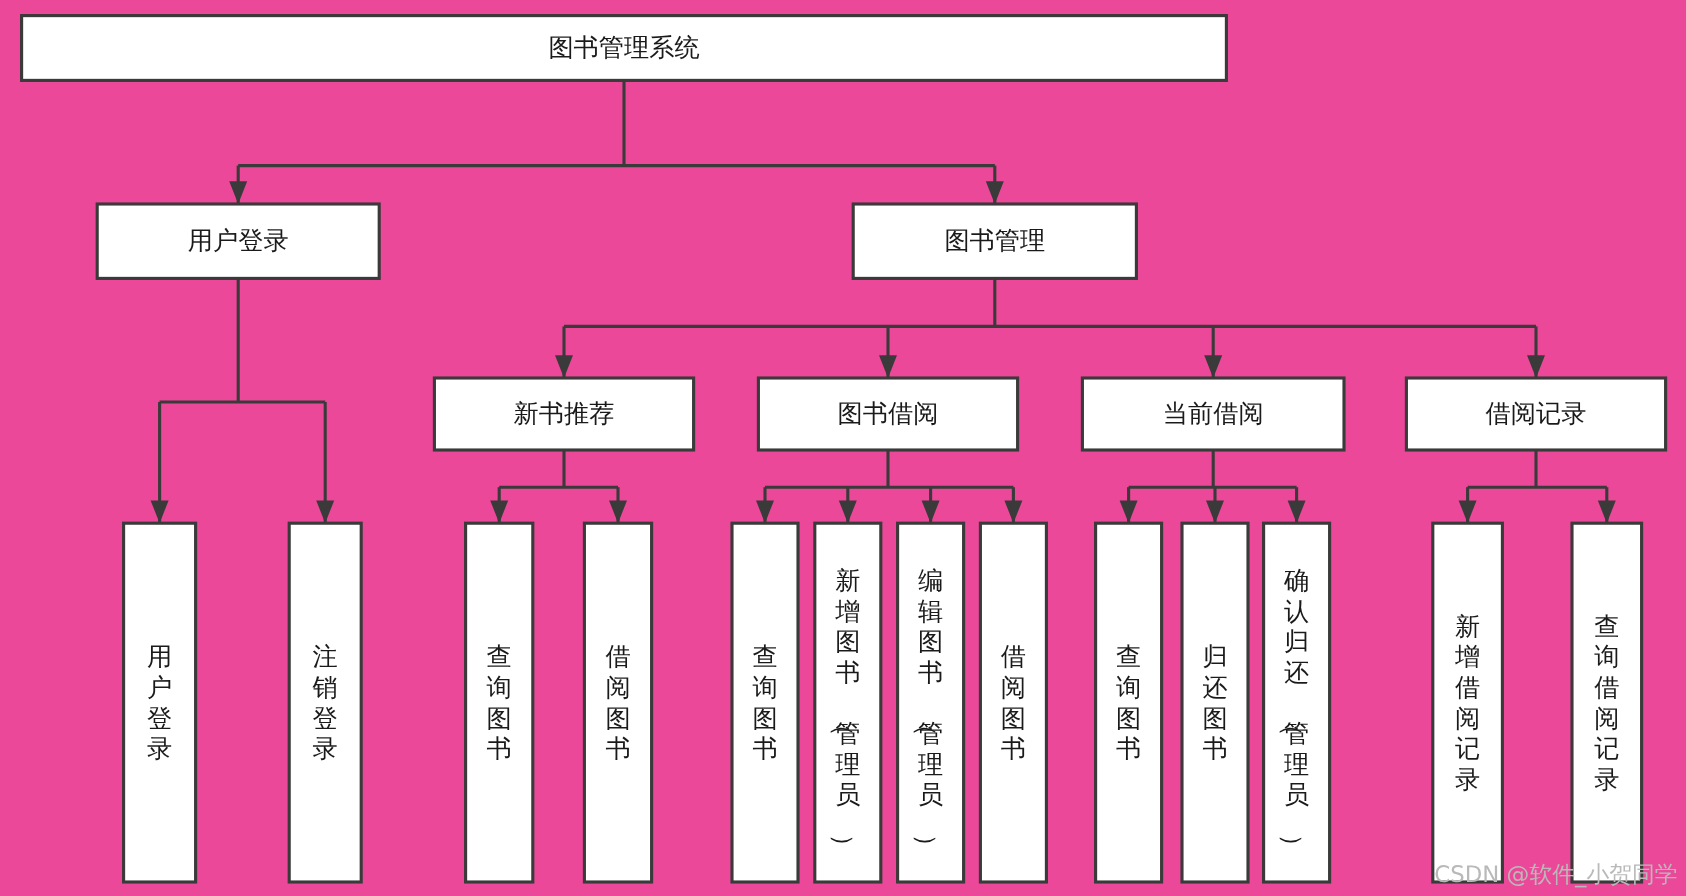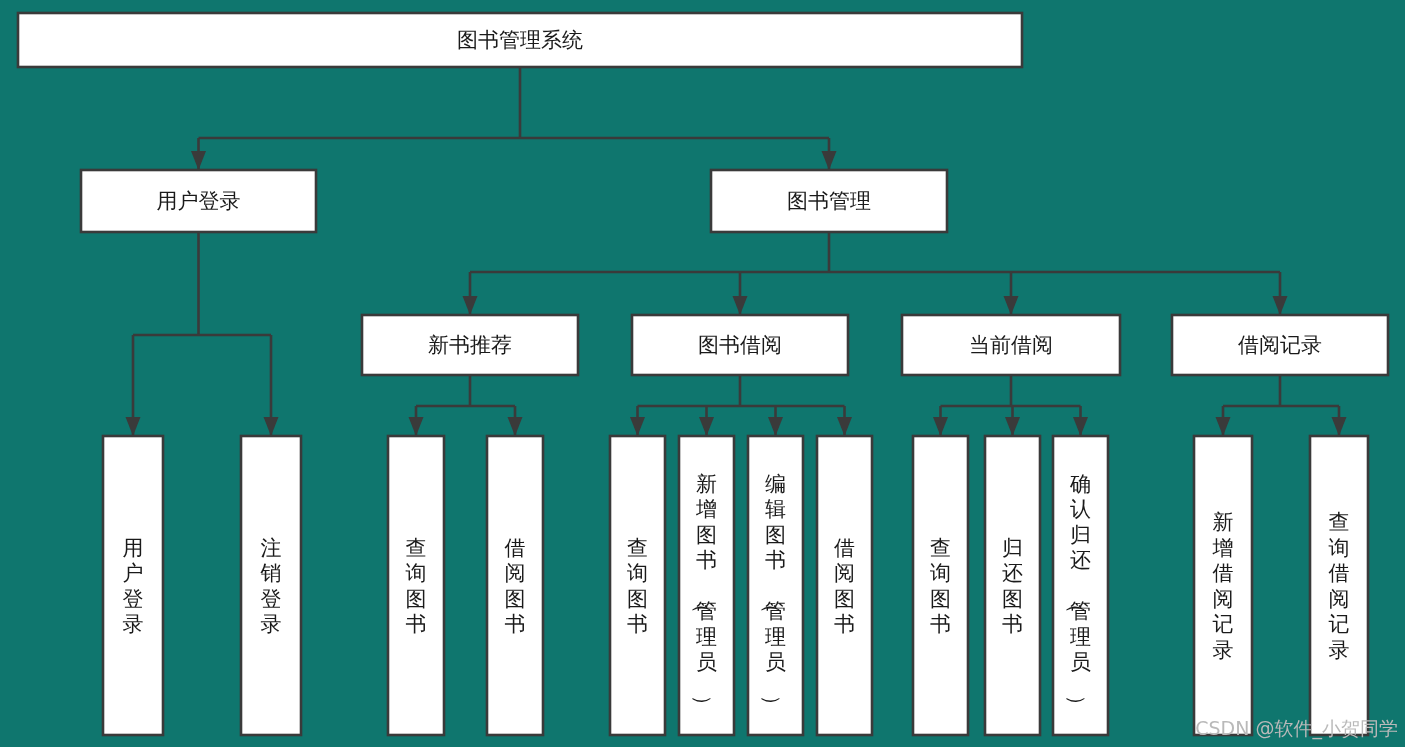--- a/index.html
+++ b/index.html
@@ -8,21 +8,21 @@
     padding: 0;
     background: #ffffff;
   }
   body {
     font-family: "DejaVu Sans", "Liberation Sans", sans-serif;
   }
   #diagram-root {
     position: relative;
     width: 1405px;
     height: 747px;
-    background: #0f766e;
+    background: #ec4899;
     overflow: hidden;
   }
   svg#tree-svg {
     position: absolute;
     left: 0;
     top: 0;
     width: 1405px;
     height: 747px;
     display: block;
   }

